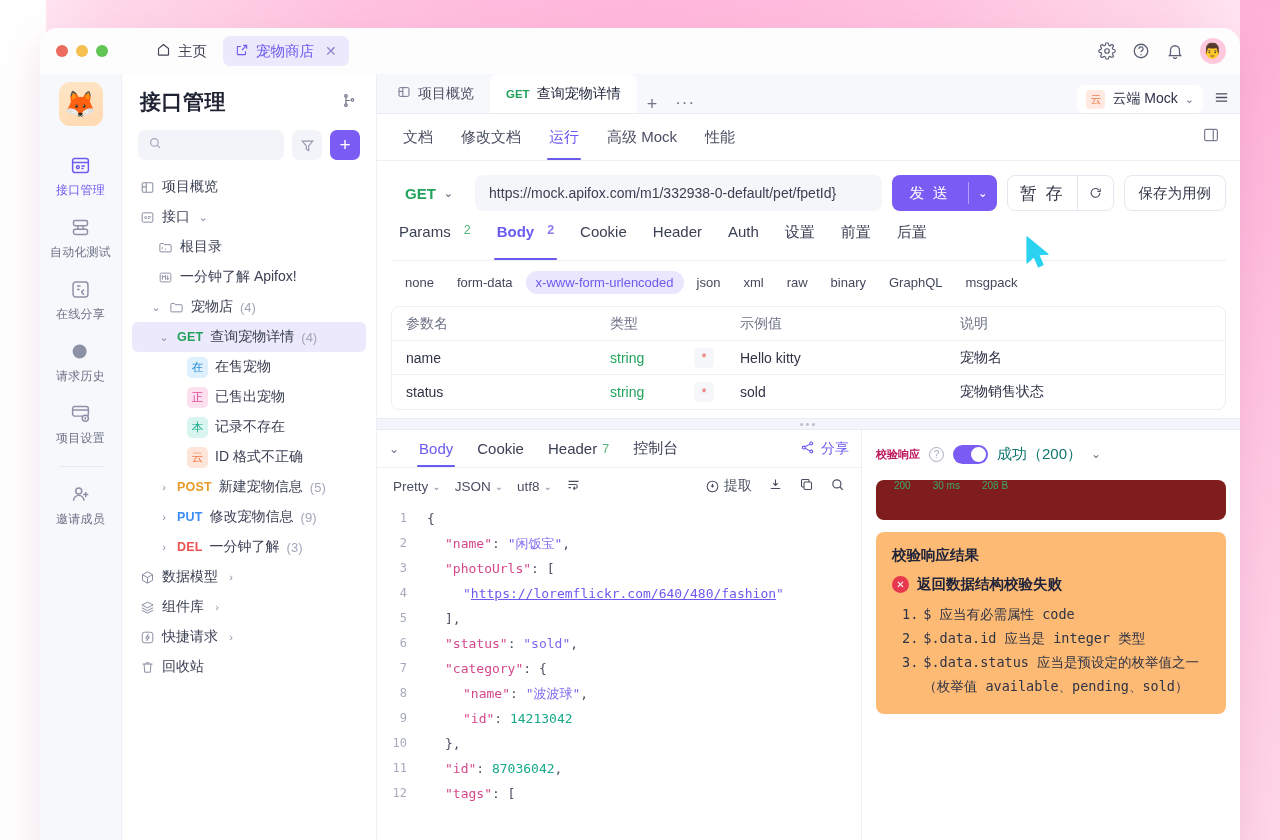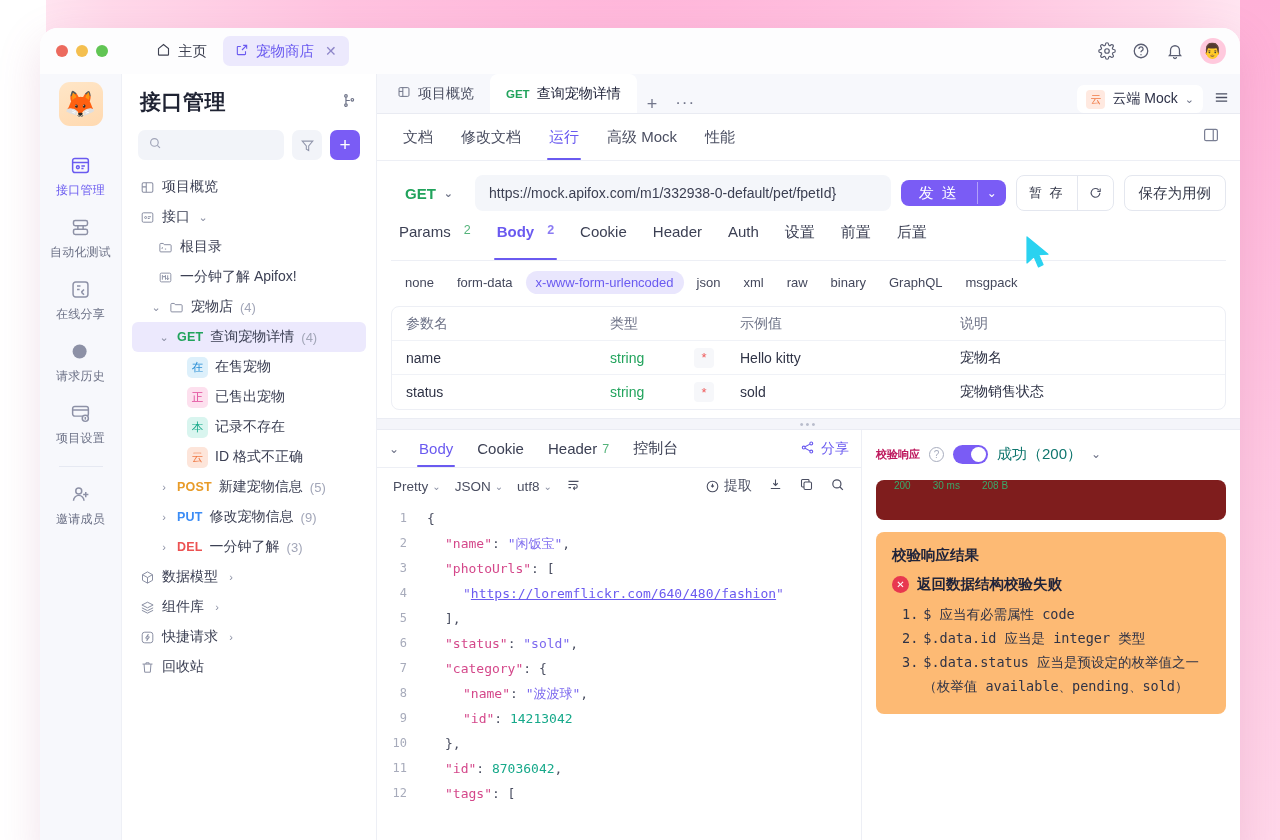--- a/index.html
+++ b/index.html
@@ -128,28 +128,28 @@
   .stab.active { color:#6a5af0; }
   .stab.active::after { content:''; position:absolute; left:12px; right:12px; bottom:0;
                         height:2.5px; background:#6a5af0; border-radius:2px; }
   .subtabs .pane-ic { margin-left:auto; color:#7a7f94; padding-right:8px; }
 
   .urlrow { display:flex; align-items:center; gap:10px; padding: 14px 14px 0; }
   .methodsel { display:flex; align-items:center; gap:8px; height:36px; padding:0 12px 0 14px;
                font-size:15px; font-weight:600; color:#21a35c; }
   .urlbox { flex:1; height:36px; background:#f4f6fa; border-radius:8px;
             display:flex; align-items:center; padding:0 14px; font-size:14px; color:#3b3f52; }
-  .sendbtn { height:26px; display:flex; align-items:center; background:#7a5cf5;
+  .sendbtn { height:36px; display:flex; align-items:center; background:#7a5cf5;
              border-radius:8px; color:#fff; overflow:hidden; }
   .sendbtn .lbl { padding:0 18px; font-size:15px; letter-spacing:2px; }
   .sendbtn .sp { width:1px; height:22px; background:rgba(255,255,255,.42); }
   .sendbtn .car { padding:0 9px; font-size:12px; }
   .btngroup { height:36px; display:flex; align-items:center; border:1px solid #e4e7ef;
               border-radius:8px; overflow:hidden; }
-  .btngroup .b1 { padding:0 12px; font-size:13px; color:#343849; letter-spacing:2px; }
+  .btngroup .b1 { padding:0 12px; font-size:17px; color:#343849; letter-spacing:2px; }
   .btngroup .vs { width:1px; height:100%; background:#e4e7ef; }
   .btngroup .b2 { padding:0 10px; color:#4f5367; display:flex; align-items:center; }
   .obtn { height:36px; display:flex; align-items:center; padding:0 14px; border:1px solid #e4e7ef;
           border-radius:8px; font-size:14.5px; color:#343849; }
 
   .ptabs { display:flex; align-items:center; gap:0; padding: 12px 14px 0; }
   .ptab { padding:0 13px; height:30px; display:flex; align-items:flex-start; gap:13px;
           font-size:15px; color:#3c4054; position:relative; }
   .ptab:first-child { padding-left:8px; }
   .ptab .num { font-size:12.5px; color:#54b37a; }

